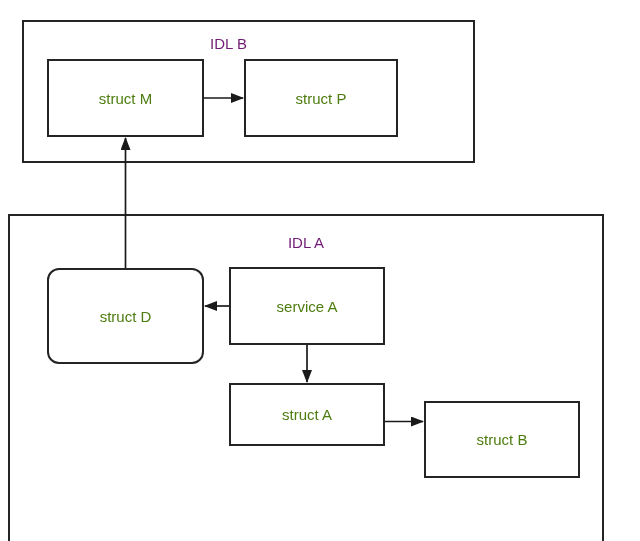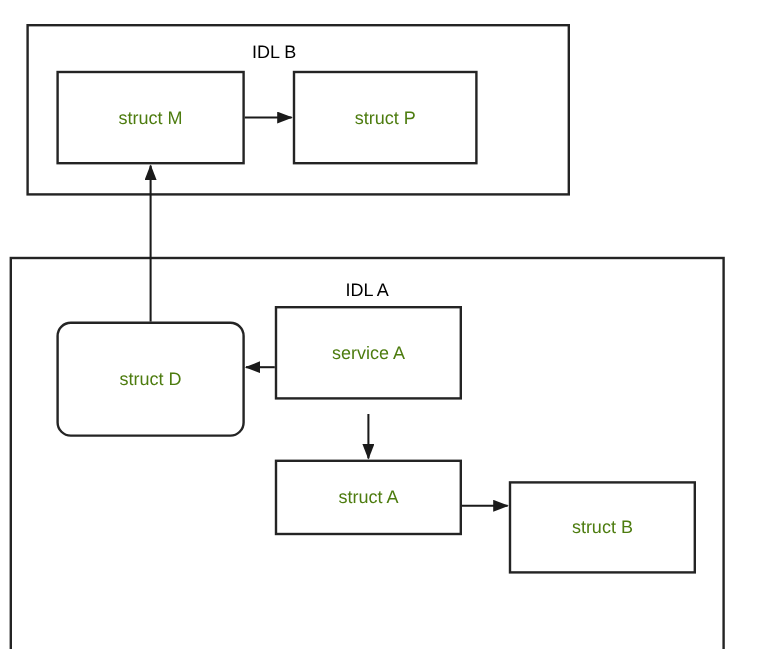--- a/index.html
+++ b/index.html
@@ -18,21 +18,21 @@
   .container-box {
     position: absolute;
     border: 2px solid #242424;
     background: #ffffff;
     box-sizing: border-box;
     z-index: 1;
   }
   .container-label {
     position: absolute;
     font-size: 15px;
-    color: #000000;
+    color: #701a75;
     white-space: nowrap;
   }
   .node-box {
     position: absolute;
     border: 2px solid #242424;
     background: #ffffff;
     box-sizing: border-box;
     z-index: 2;
     display: flex;
     align-items: center;
@@ -45,21 +45,21 @@
   }
   
   .idl-b { left: 22px; top: 20px; width: 453px; height: 143px; }
   .idl-a { left: 8px; top: 214px; width: 596px; height: 379px; }
   .idl-b-label { left: 50%; top: 13px; transform: translateX(-50%); margin-left: -20px; }
   .idl-a-label { left: 50%; top: 18px; transform: translateX(-50%); }
   
   .struct-m  { left: 47px;  top: 59px;  width: 157px; height: 78px; }
   .struct-p  { left: 244px; top: 59px;  width: 154px; height: 78px; text-align: center; }
   .struct-d  { left: 47px;  top: 268px; width: 157px; height: 96px; border-radius: 12px; }
-  .service-a { left: 229px; top: 255px; width: 156px; height: 78px; }
+  .service-a { left: 229px; top: 267px; width: 156px; height: 78px; }
   .struct-a  { left: 229px; top: 383px; width: 156px; height: 63px; }
   .struct-b  { left: 424px; top: 401px; width: 156px; height: 77px; }
   
   .edges-layer {
     position: absolute;
     left: 0;
     top: 0;
     width: 640px;
     height: 541px;
     z-index: 3;

